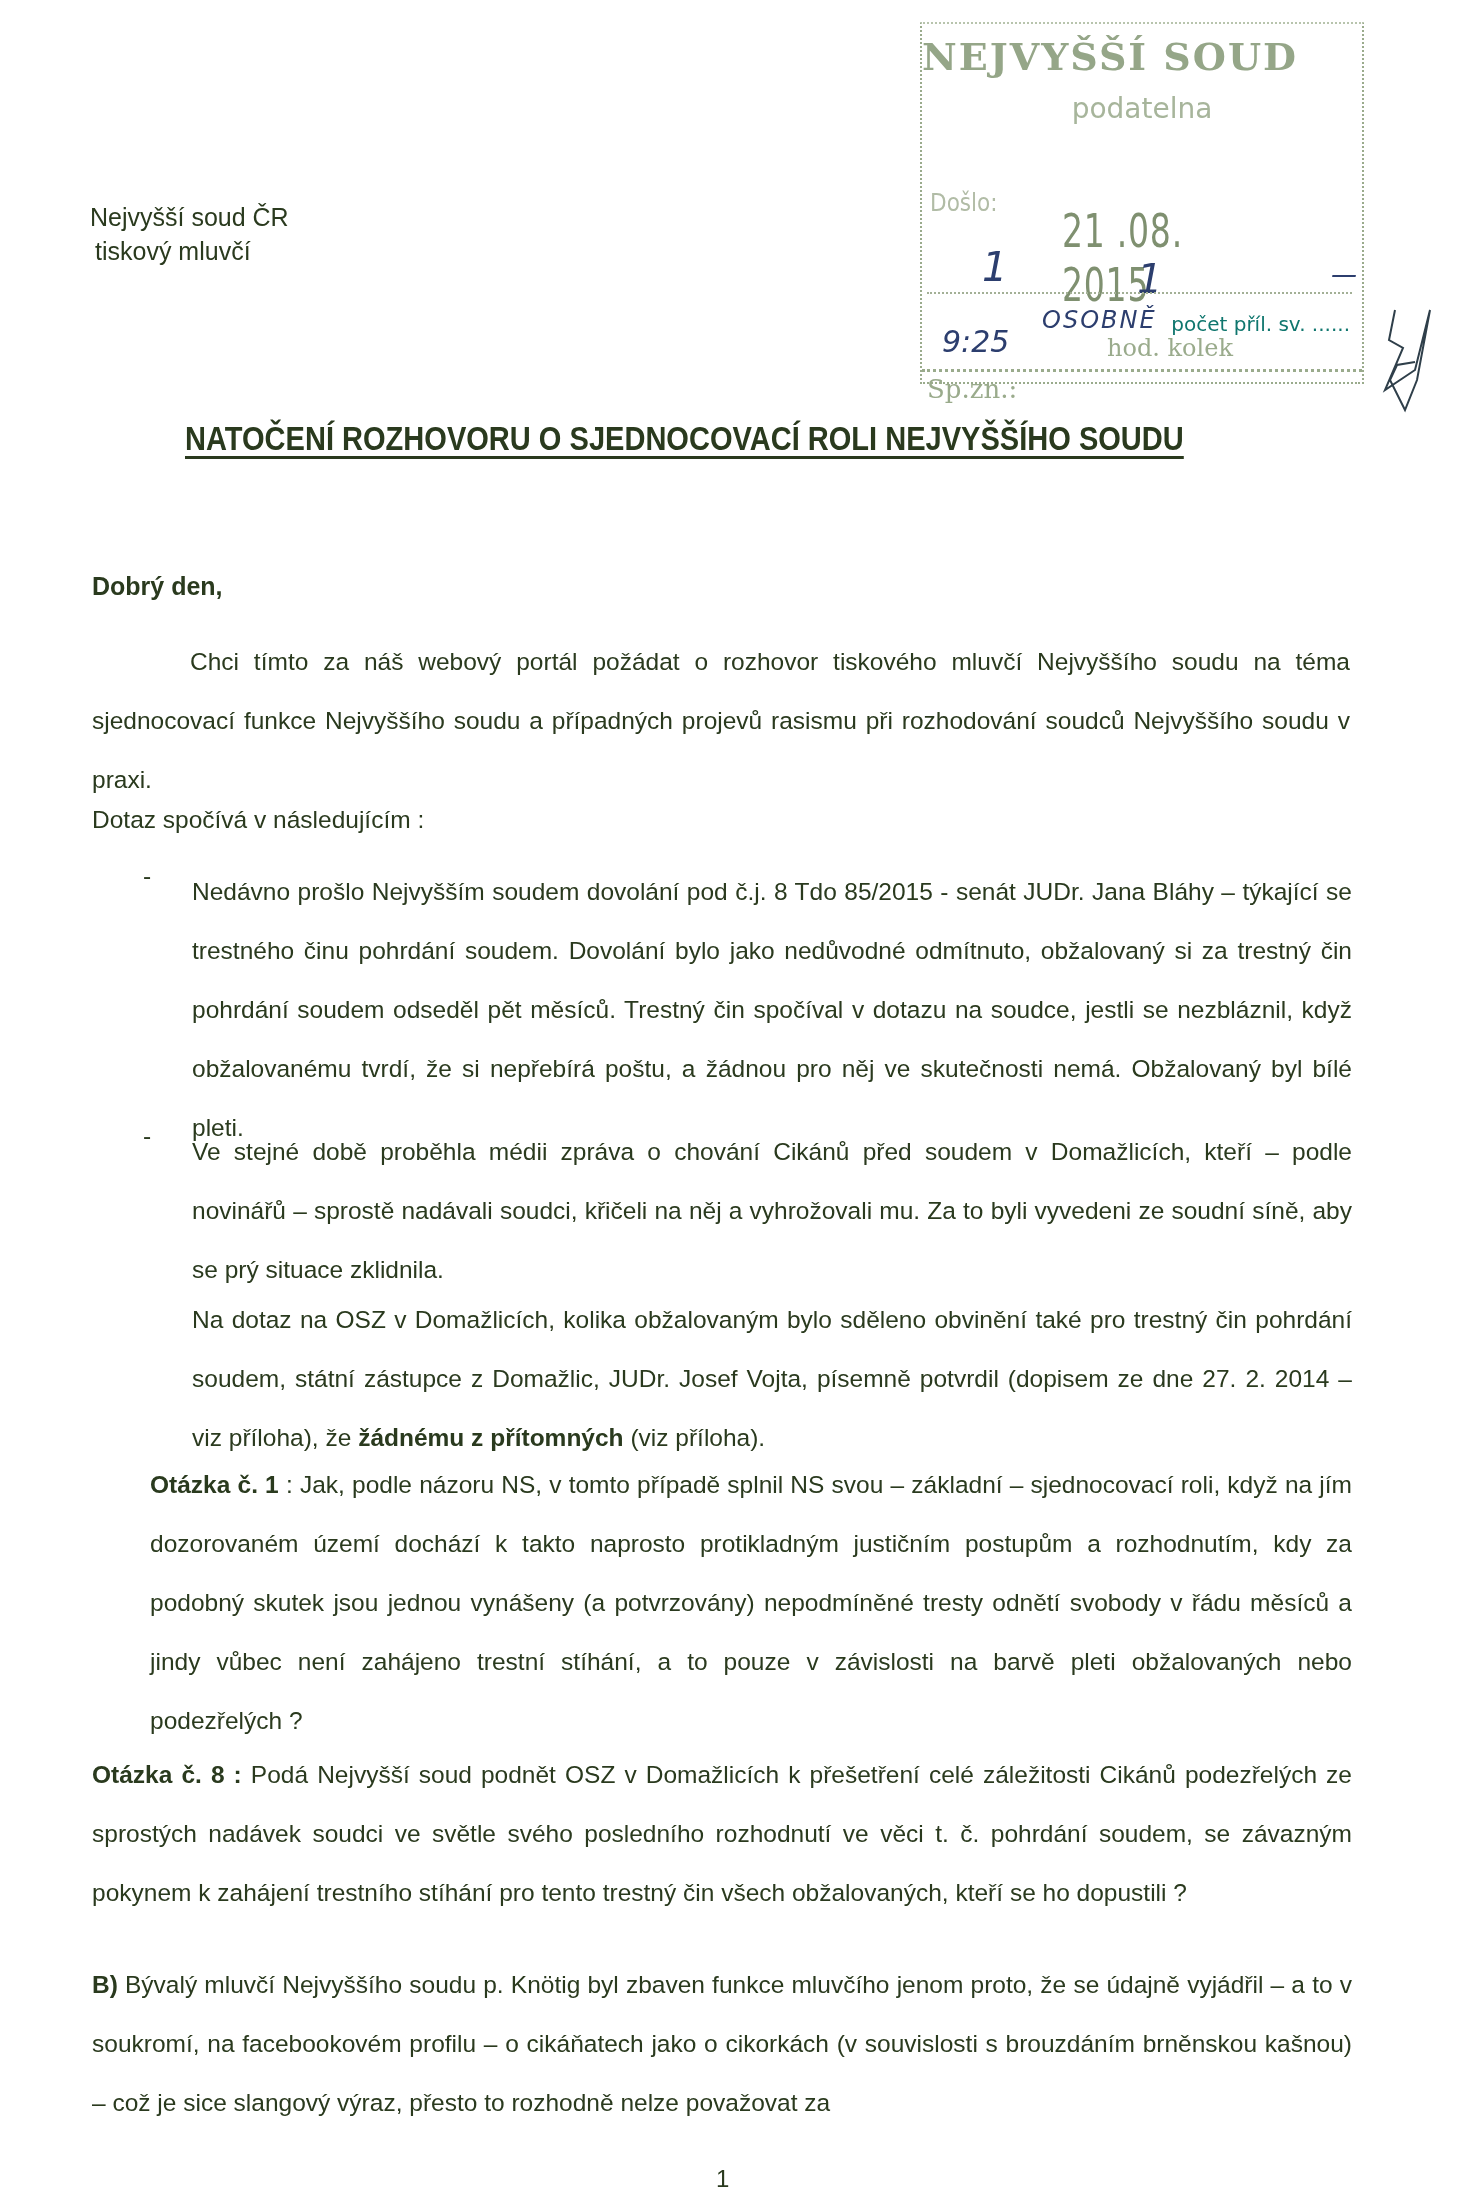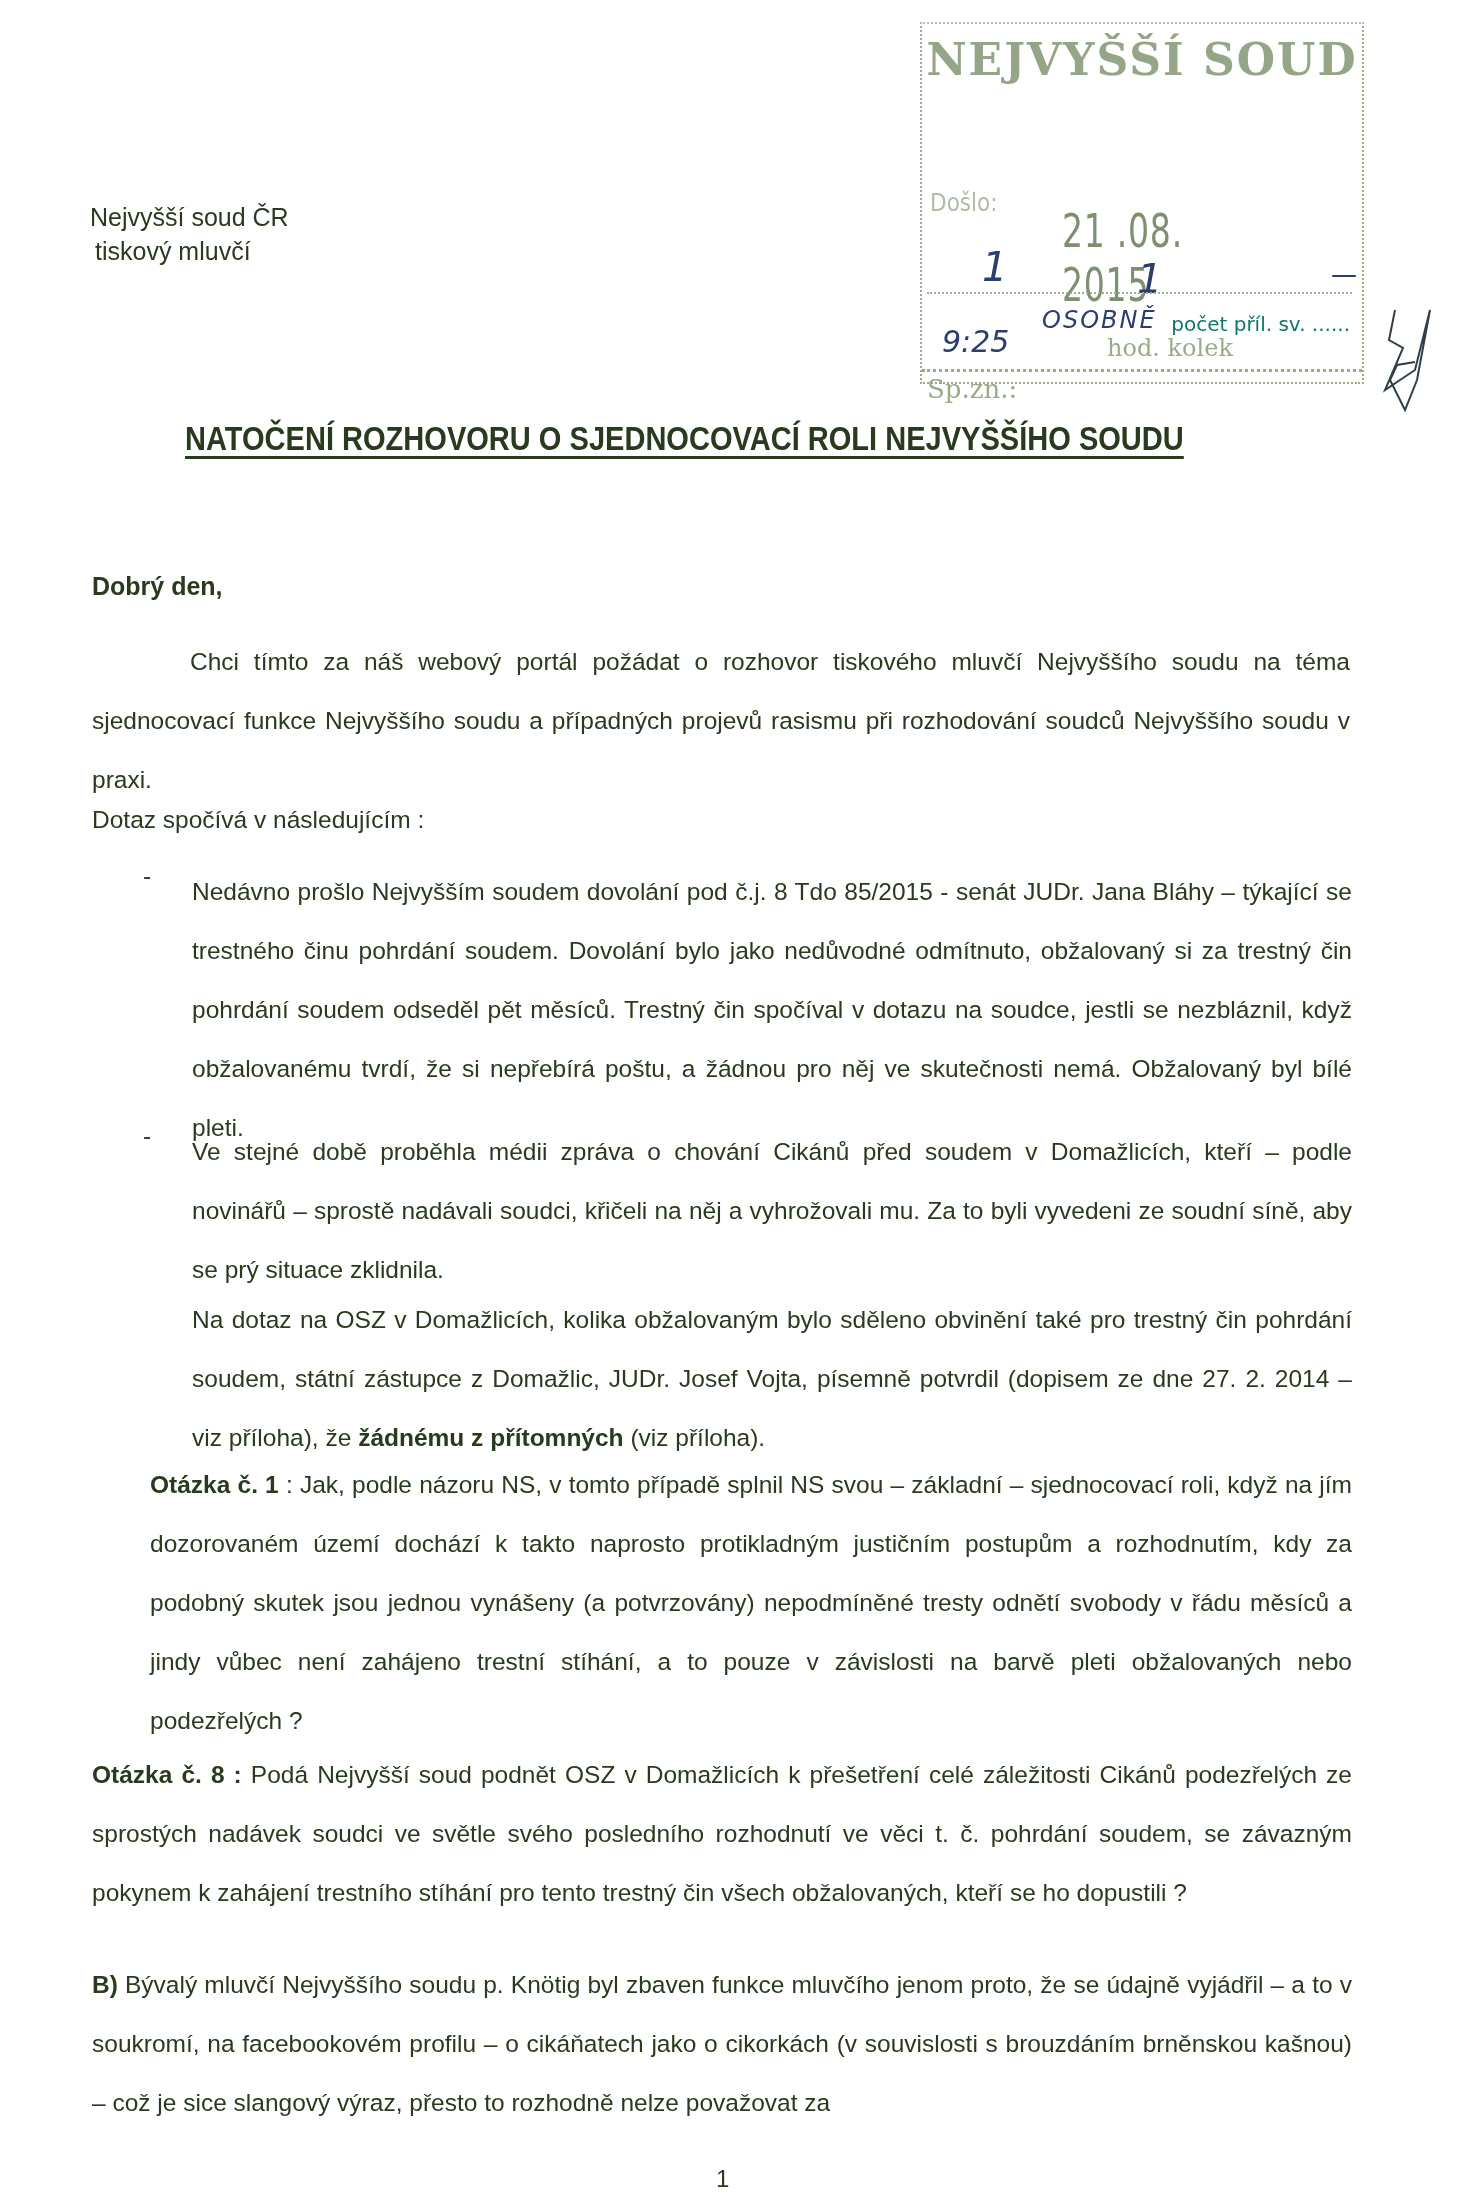--- a/index.html
+++ b/index.html
@@ -12,22 +12,22 @@
   .sender { left: 90px; top: 200px; font-size: 25px; line-height: 34px; }
   .sender .l2 { padding-left: 5px; }
 
   
   .stamp {
     left: 920px; top: 22px; width: 440px; height: 360px;
     border-left: 2px dotted #9aab8c; border-right: 2px dotted #9aab8c;
     border-top: 2px dotted #b8c4ad;
     color: #8e9f80; font-family: "DejaVu Serif", serif;
   }
-  .stamp-title { position: absolute; left: 0; right: 0; top: 10px; text-align: center;
-    font-size: 44px; letter-spacing: 2px; color: #95a688; font-weight: bold; }
+  .stamp-title { position: absolute; left: 0; right: 0; top: 10px; 
+    font-size: 38px; letter-spacing: 2px; color: #95a688; font-weight: bold; }
   .stamp-sub { position: absolute; left: 0; right: 0; top: 68px; text-align: center;
     font-size: 28px; color: #a7b59b; font-family: "DejaVu Sans", sans-serif; }
   .stamp-doslo { position: absolute; left: 8px; top: 165px; font-size: 24px; color: #b1bca6;
     font-family: "DejaVu Sans Condensed", "DejaVu Sans", sans-serif; }
   .stamp-date { position: absolute; left: 140px; top: 180px; font-size: 46px; color: #7f9070;
     font-family: "DejaVu Sans", sans-serif; letter-spacing: 1px; transform: scaleX(0.72); transform-origin: left; }
   .stamp-line1 { position: absolute; left: 5px; right: 10px; top: 268px; border-top: 2px dotted #a3b096; }
   .stamp-hw { position: absolute; font-family: "DejaVu Sans", sans-serif; font-style: italic; color: #2c3e6e; }
   .hw-one-a { left: 60px; top: 220px; font-size: 40px; }
   .hw-one-b { left: 215px; top: 232px; font-size: 40px; }
@@ -69,20 +69,21 @@
 </head>
 <body>
 
 <div class="abs sender">
   <div>Nejvyšší soud ČR</div>
   <div class="l2">tiskový mluvčí</div>
 </div>
 
 <div class="abs stamp">
   <div class="stamp-title">NEJVYŠŠÍ SOUD</div>
+  <div class="stamp-sub">podatelna</div>
   <div class="stamp-doslo">Došlo:</div>
   <div class="stamp-date">21 .08. 2015</div>
   <div class="stamp-hw hw-one-a">1</div>
   <div class="stamp-hw hw-one-b">1</div>
   <div class="stamp-hw hw-dash-a">—</div>
   <div class="stamp-line1"></div>
   <div class="stamp-hw hw-osobne">OSOBNĚ</div>
   <div class="stamp-hw hw-time">9:25</div>
   <div class="stamp-pocet">počet příl. sv. ......</div>
   <div class="stamp-hod">hod. kolek</div>

